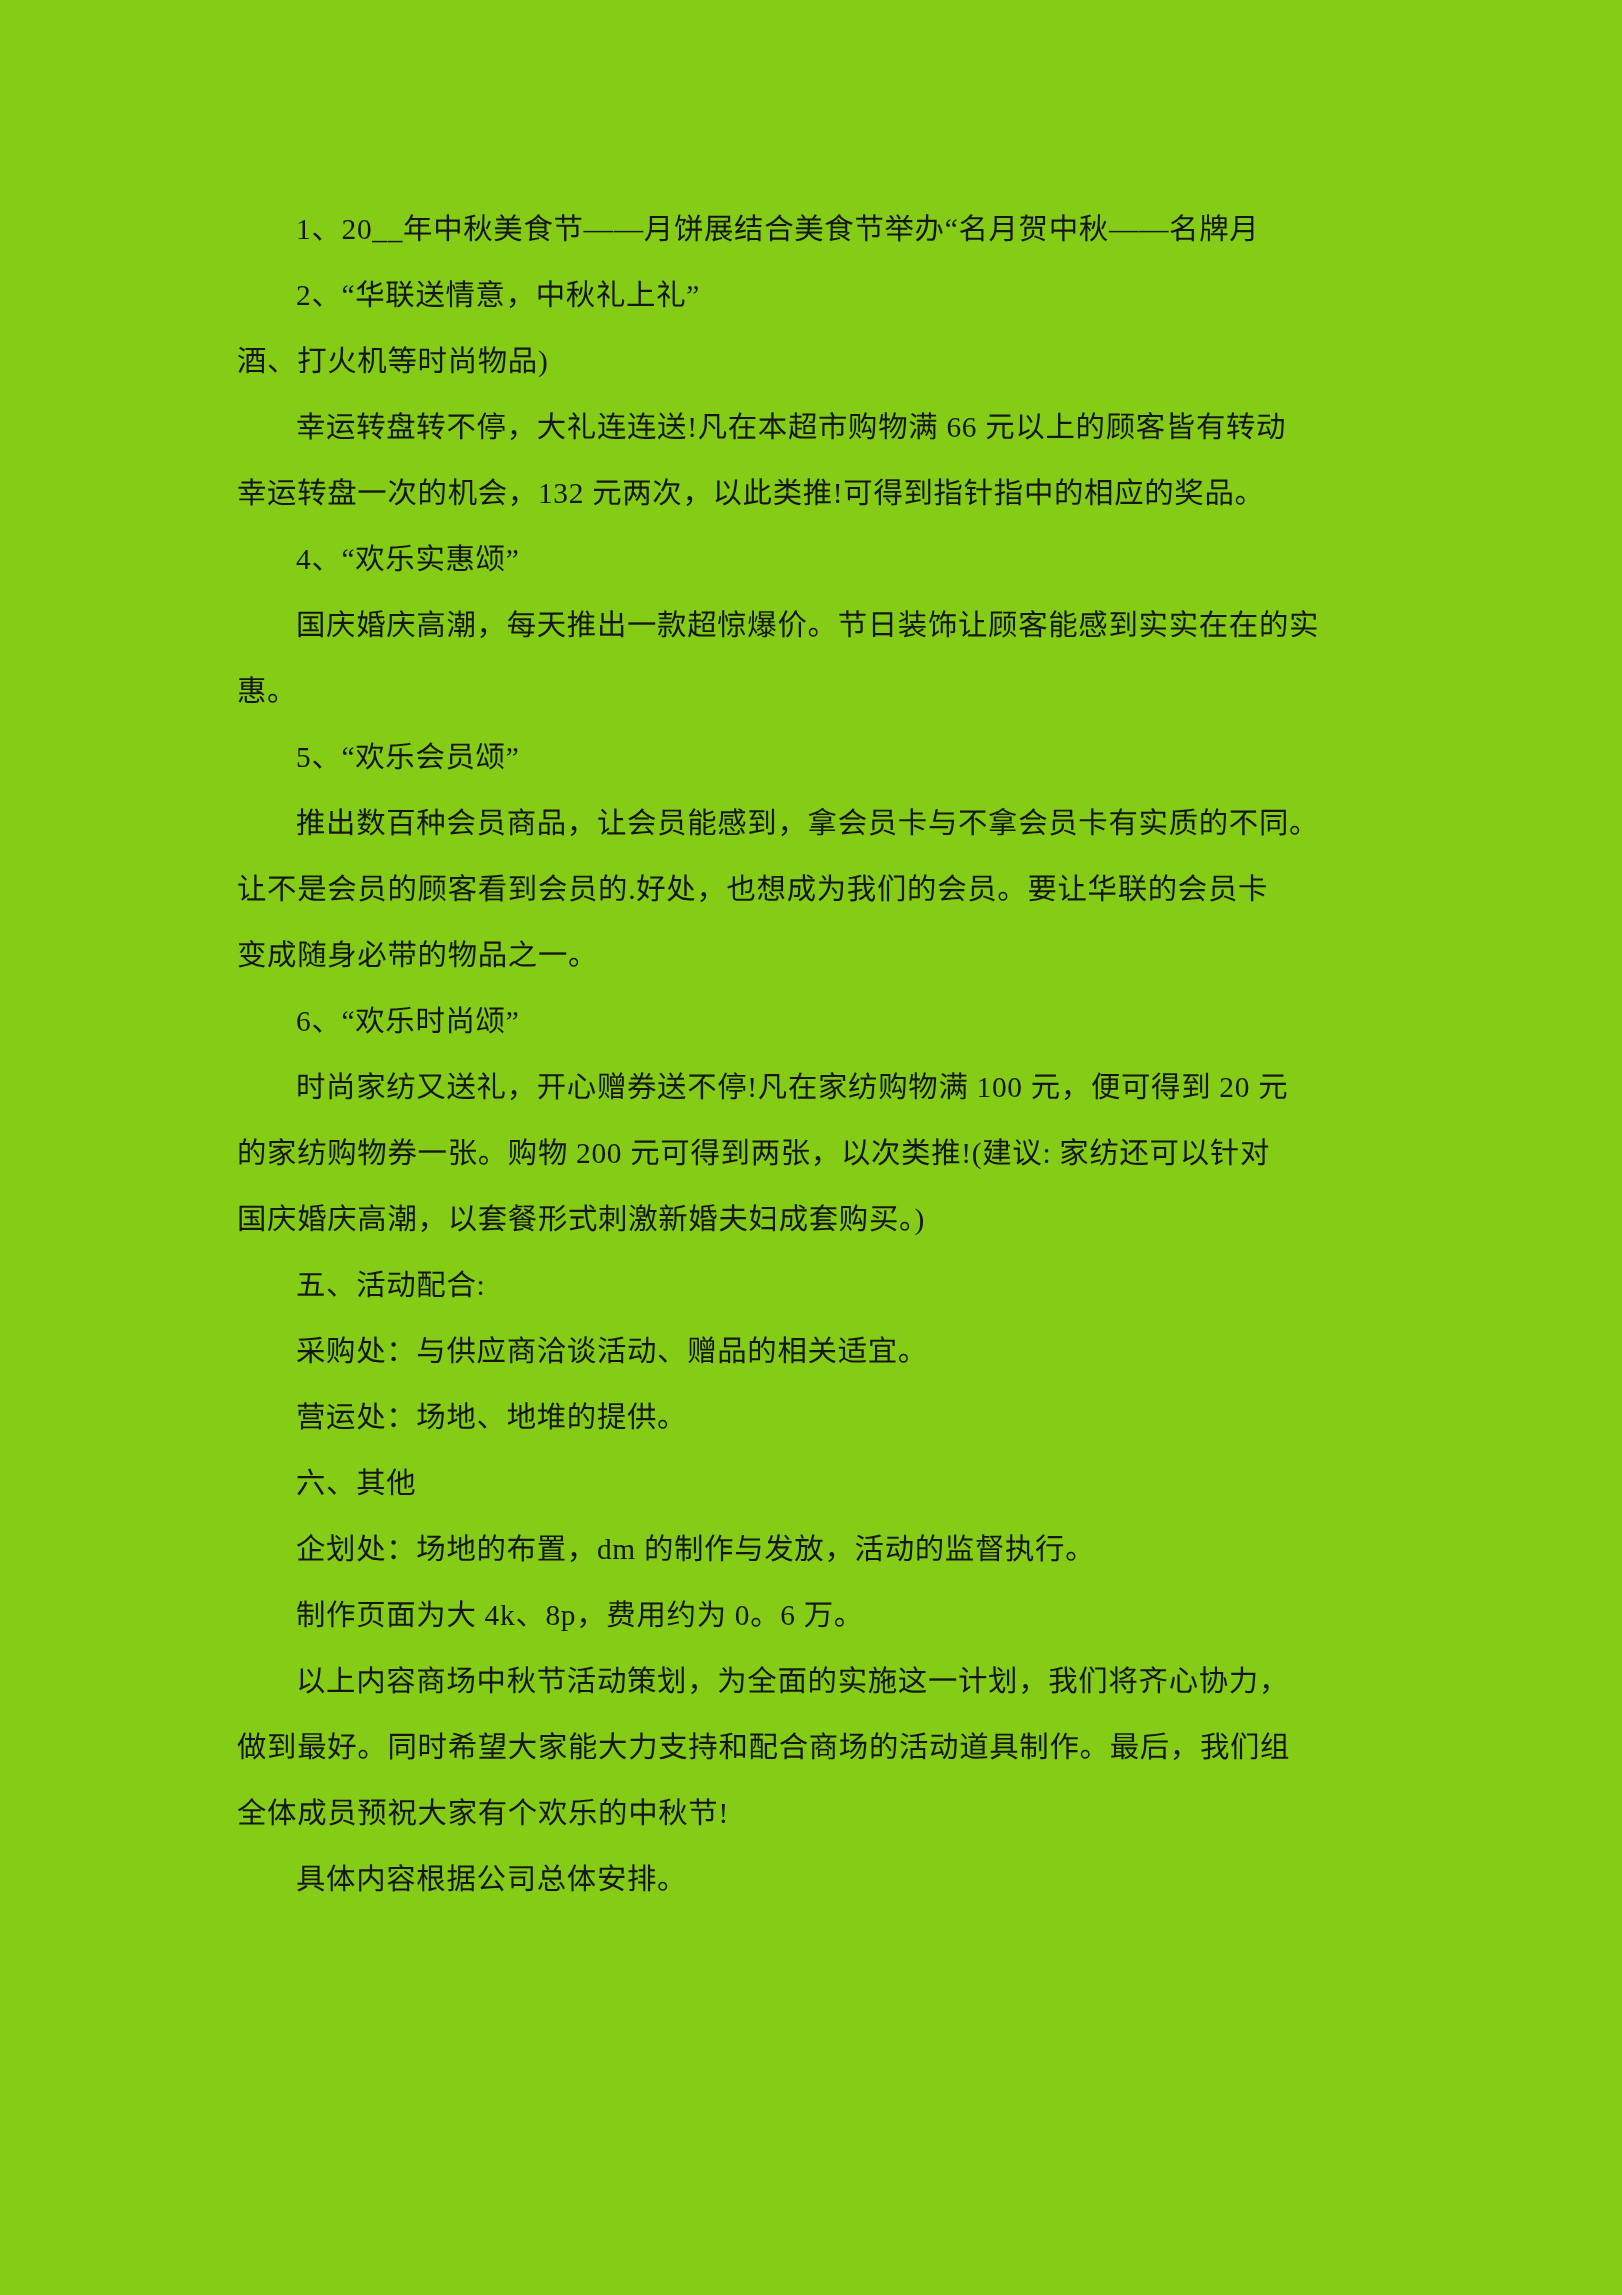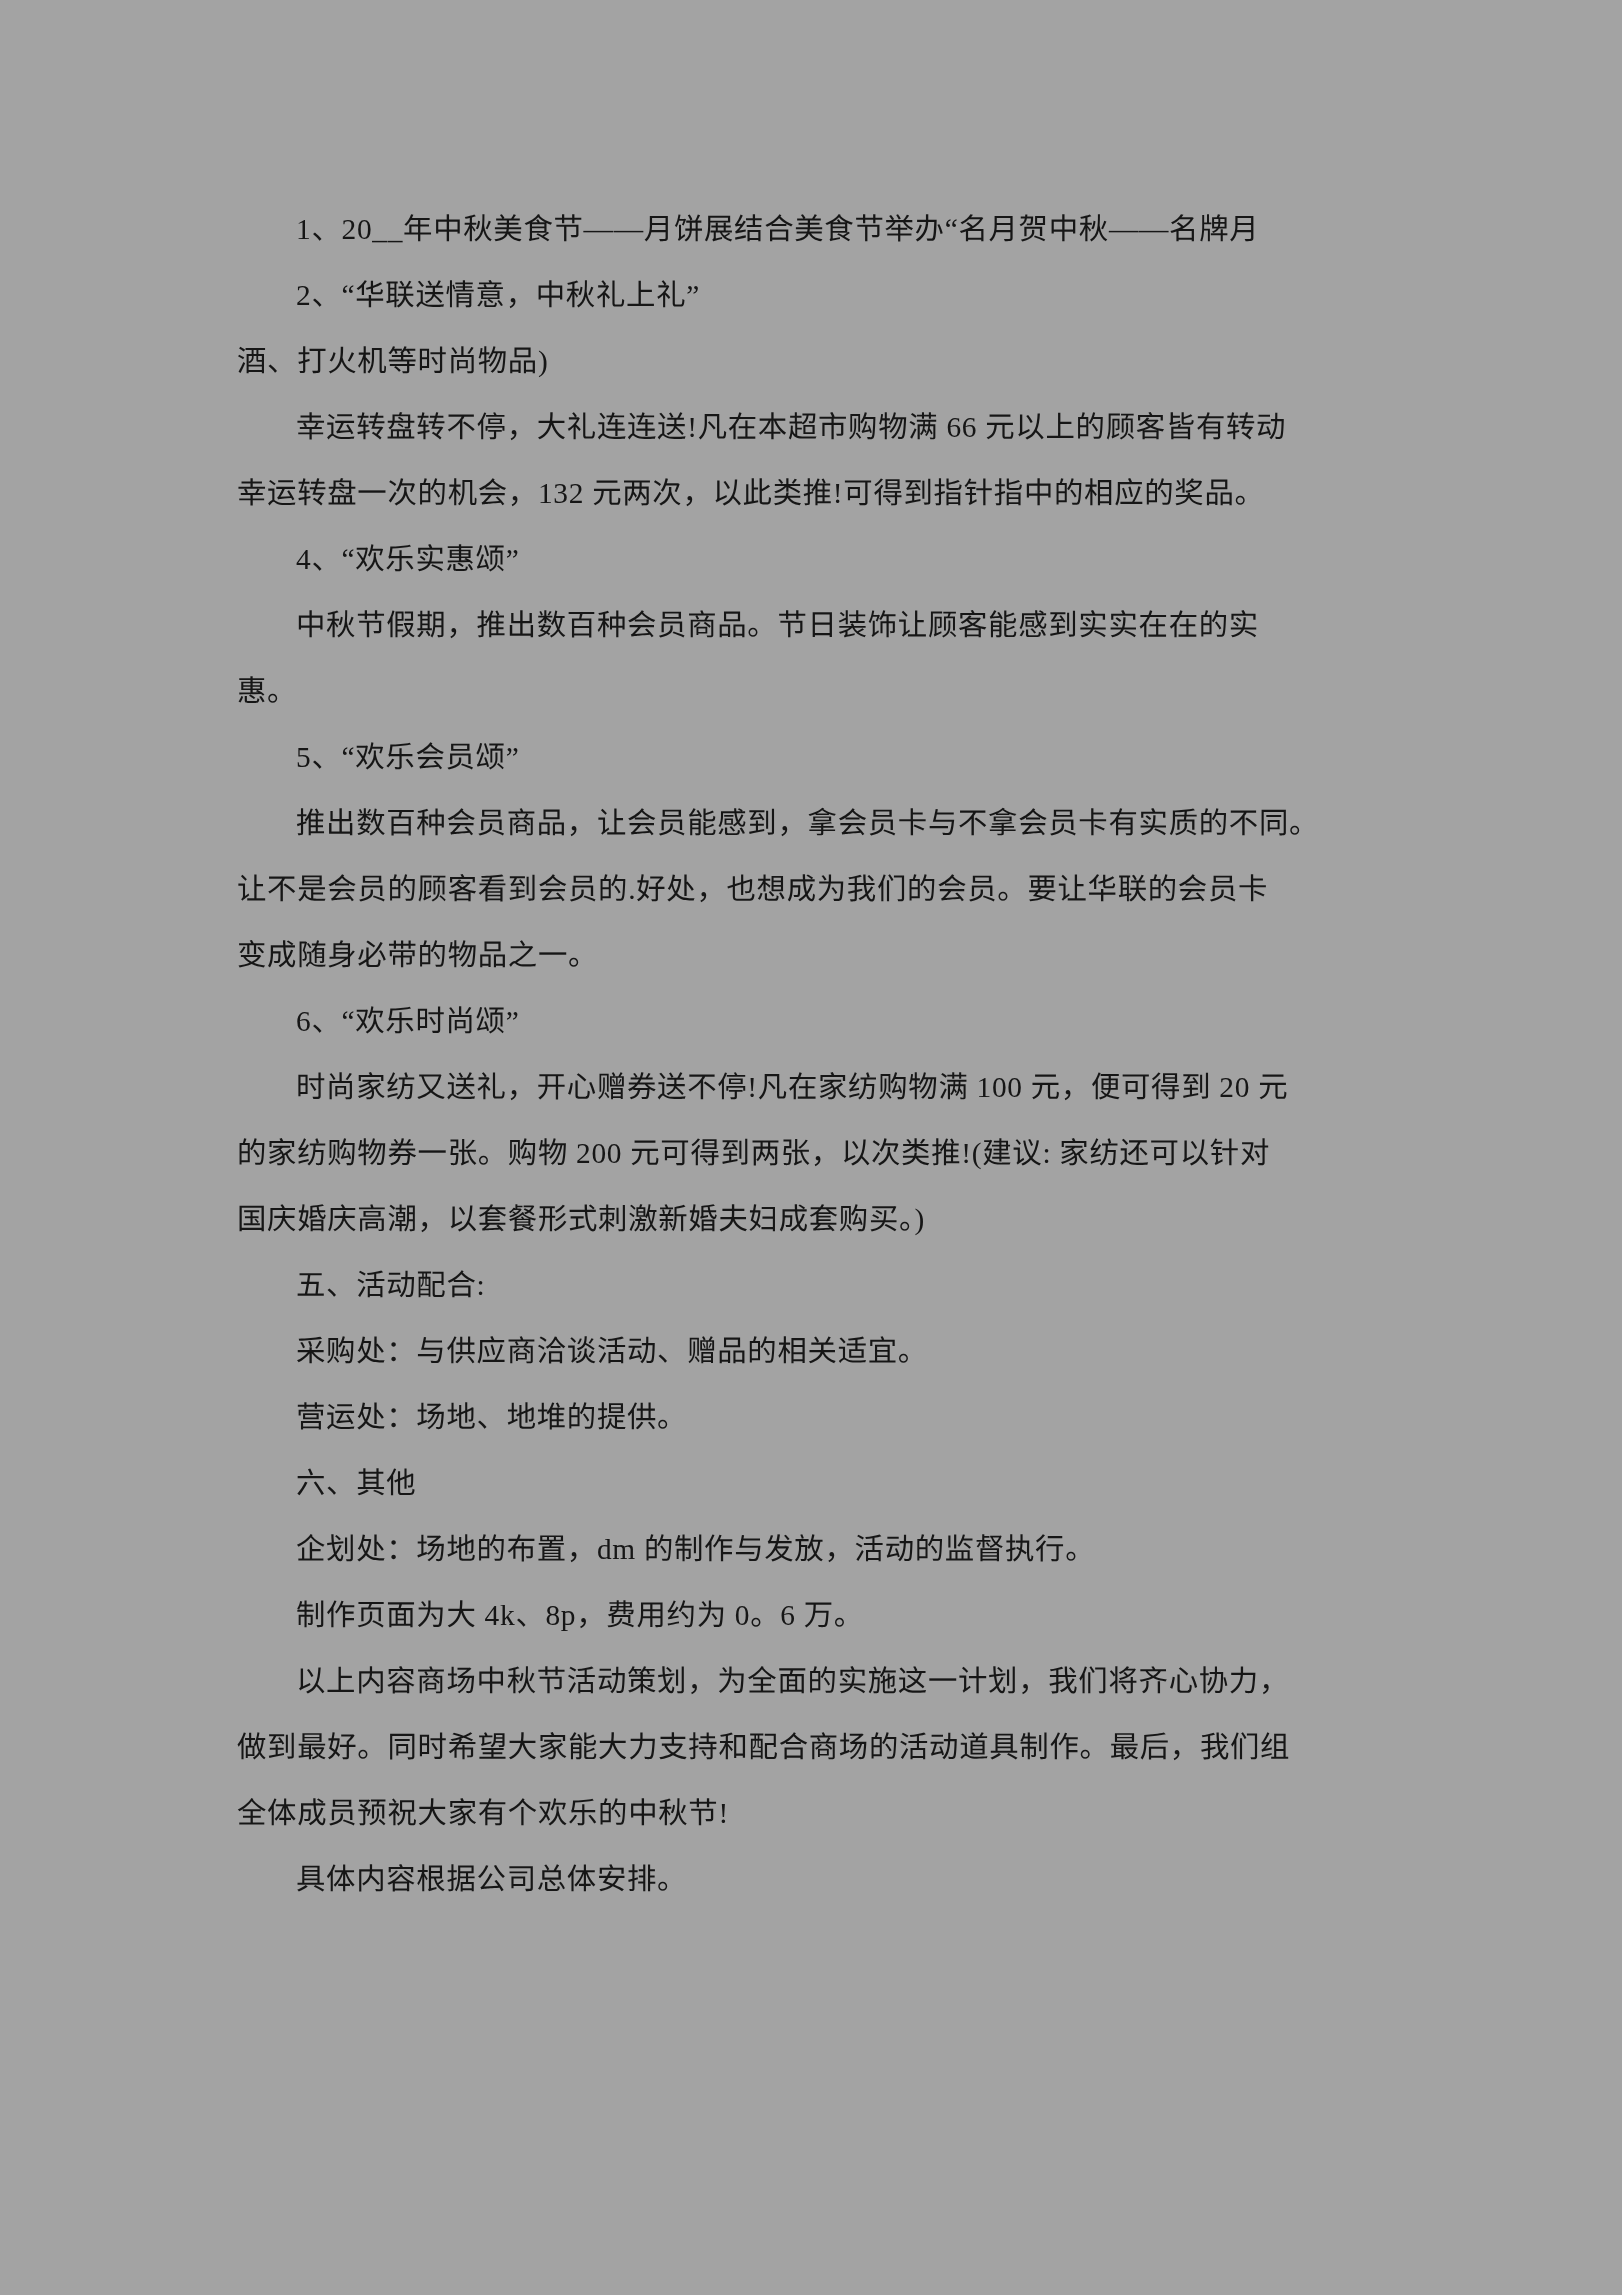--- a/index.html
+++ b/index.html
@@ -4,21 +4,21 @@
 <style>
   html, body {
     margin: 0;
     padding: 0;
     background: #ffffff;
   }
   .page {
     position: relative;
     width: 1623px;
     height: 2295px;
-    background: #a3a3a3;
+    background: #84cc16;
     overflow: hidden;
   }
   .doc {
     position: absolute;
     left: 237px;
     top: 196px;
     width: 1166px;
     font-family: "Liberation Serif", "DejaVu Serif", serif;
     font-size: 29.4px;
     line-height: 66px;
@@ -52,21 +52,21 @@
         <span class="line">酒、打火机等时尚物品)</span>
       </p>
       <p class="para">
         <span class="line first">幸运转盘转不停，大礼连连送!凡在本超市购物满 66 元以上的顾客皆有转动</span>
         <span class="line">幸运转盘一次的机会，132 元两次，以此类推!可得到指针指中的相应的奖品。</span>
       </p>
       <p class="para">
         <span class="line first">4、“欢乐实惠颂”</span>
       </p>
       <p class="para">
-        <span class="line first">中秋节假期，推出数百种会员商品。节日装饰让顾客能感到实实在在的实</span>
+        <span class="line first">国庆婚庆高潮，每天推出一款超惊爆价。节日装饰让顾客能感到实实在在的实</span>
         <span class="line">惠。</span>
       </p>
       <p class="para">
         <span class="line first">5、“欢乐会员颂”</span>
       </p>
       <p class="para">
         <span class="line first">推出数百种会员商品，让会员能感到，拿会员卡与不拿会员卡有实质的不同。</span>
         <span class="line">让不是会员的顾客看到会员的.好处，也想成为我们的会员。要让华联的会员卡</span>
         <span class="line">变成随身必带的物品之一。</span>
       </p>

